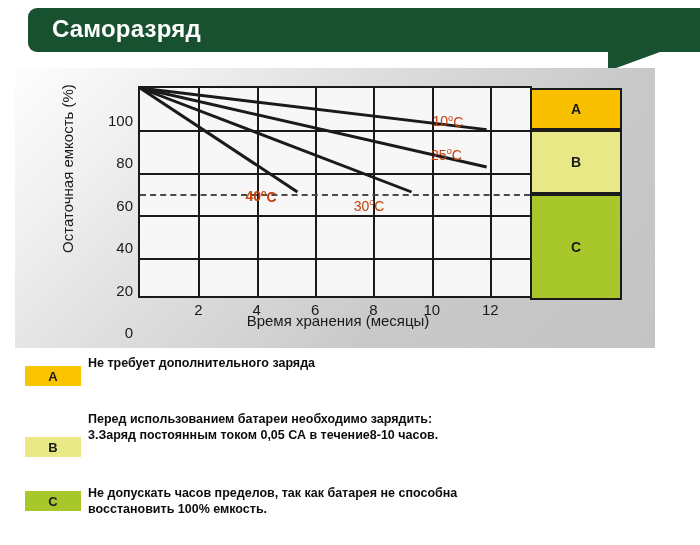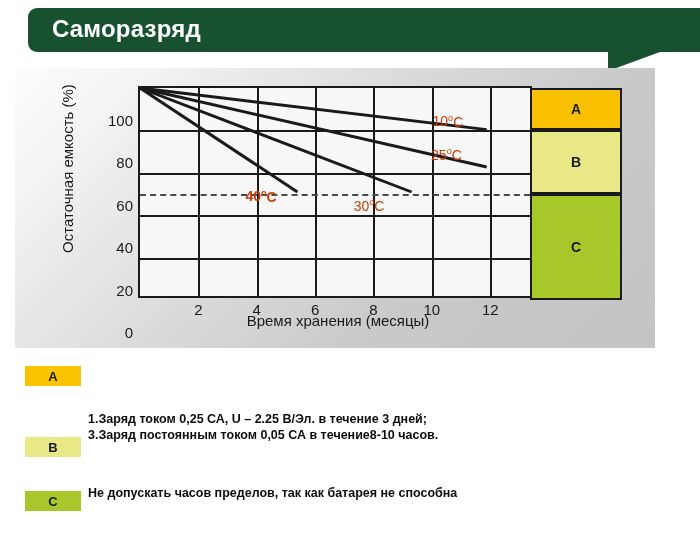--- a/index.html
+++ b/index.html
@@ -171,30 +171,32 @@
           <div class="zone" style="top: 44.4px; height: 63.6px; background: rgb(233, 232, 135);">B</div>
           <div class="zone" style="top: 108px; height: 106px; background: rgb(168, 199, 43);">C</div>
         </div>
     </div>
   </div>
 
   <div class="legend" id="legend">
       <div class="legend-row" style="top: 0px;">
         <div class="chip" style="top: 10px; background: rgb(250, 196, 0);">A</div>
         <div class="legend-text">
+          <div>Не требует дополнительного заряда</div>
         </div>
       </div>
       <div class="legend-row" style="top: 56px;">
         <div class="chip" style="top: 25px; background: rgb(233, 232, 135);">B</div>
         <div class="legend-text">
-          <div>1.Заряд током 0,25 СА, U – 2.25 В/Эл. в течение 3 дней;</div>
+          <div>Перед использованием батареи необходимо зарядить:</div>
           <div>3.Заряд постоянным током 0,05 СА в течение8-10 часов.</div>
         </div>
       </div>
       <div class="legend-row" style="top: 130px;">
         <div class="chip" style="top: 5px; background: rgb(168, 199, 43);">C</div>
         <div class="legend-text">
           <div>Не допускать часов пределов, так как батарея не способна</div>
+          <div>восстановить  100% емкость.</div>
         </div>
       </div>
     </div>
 
 </div>
 
 </body></html>

